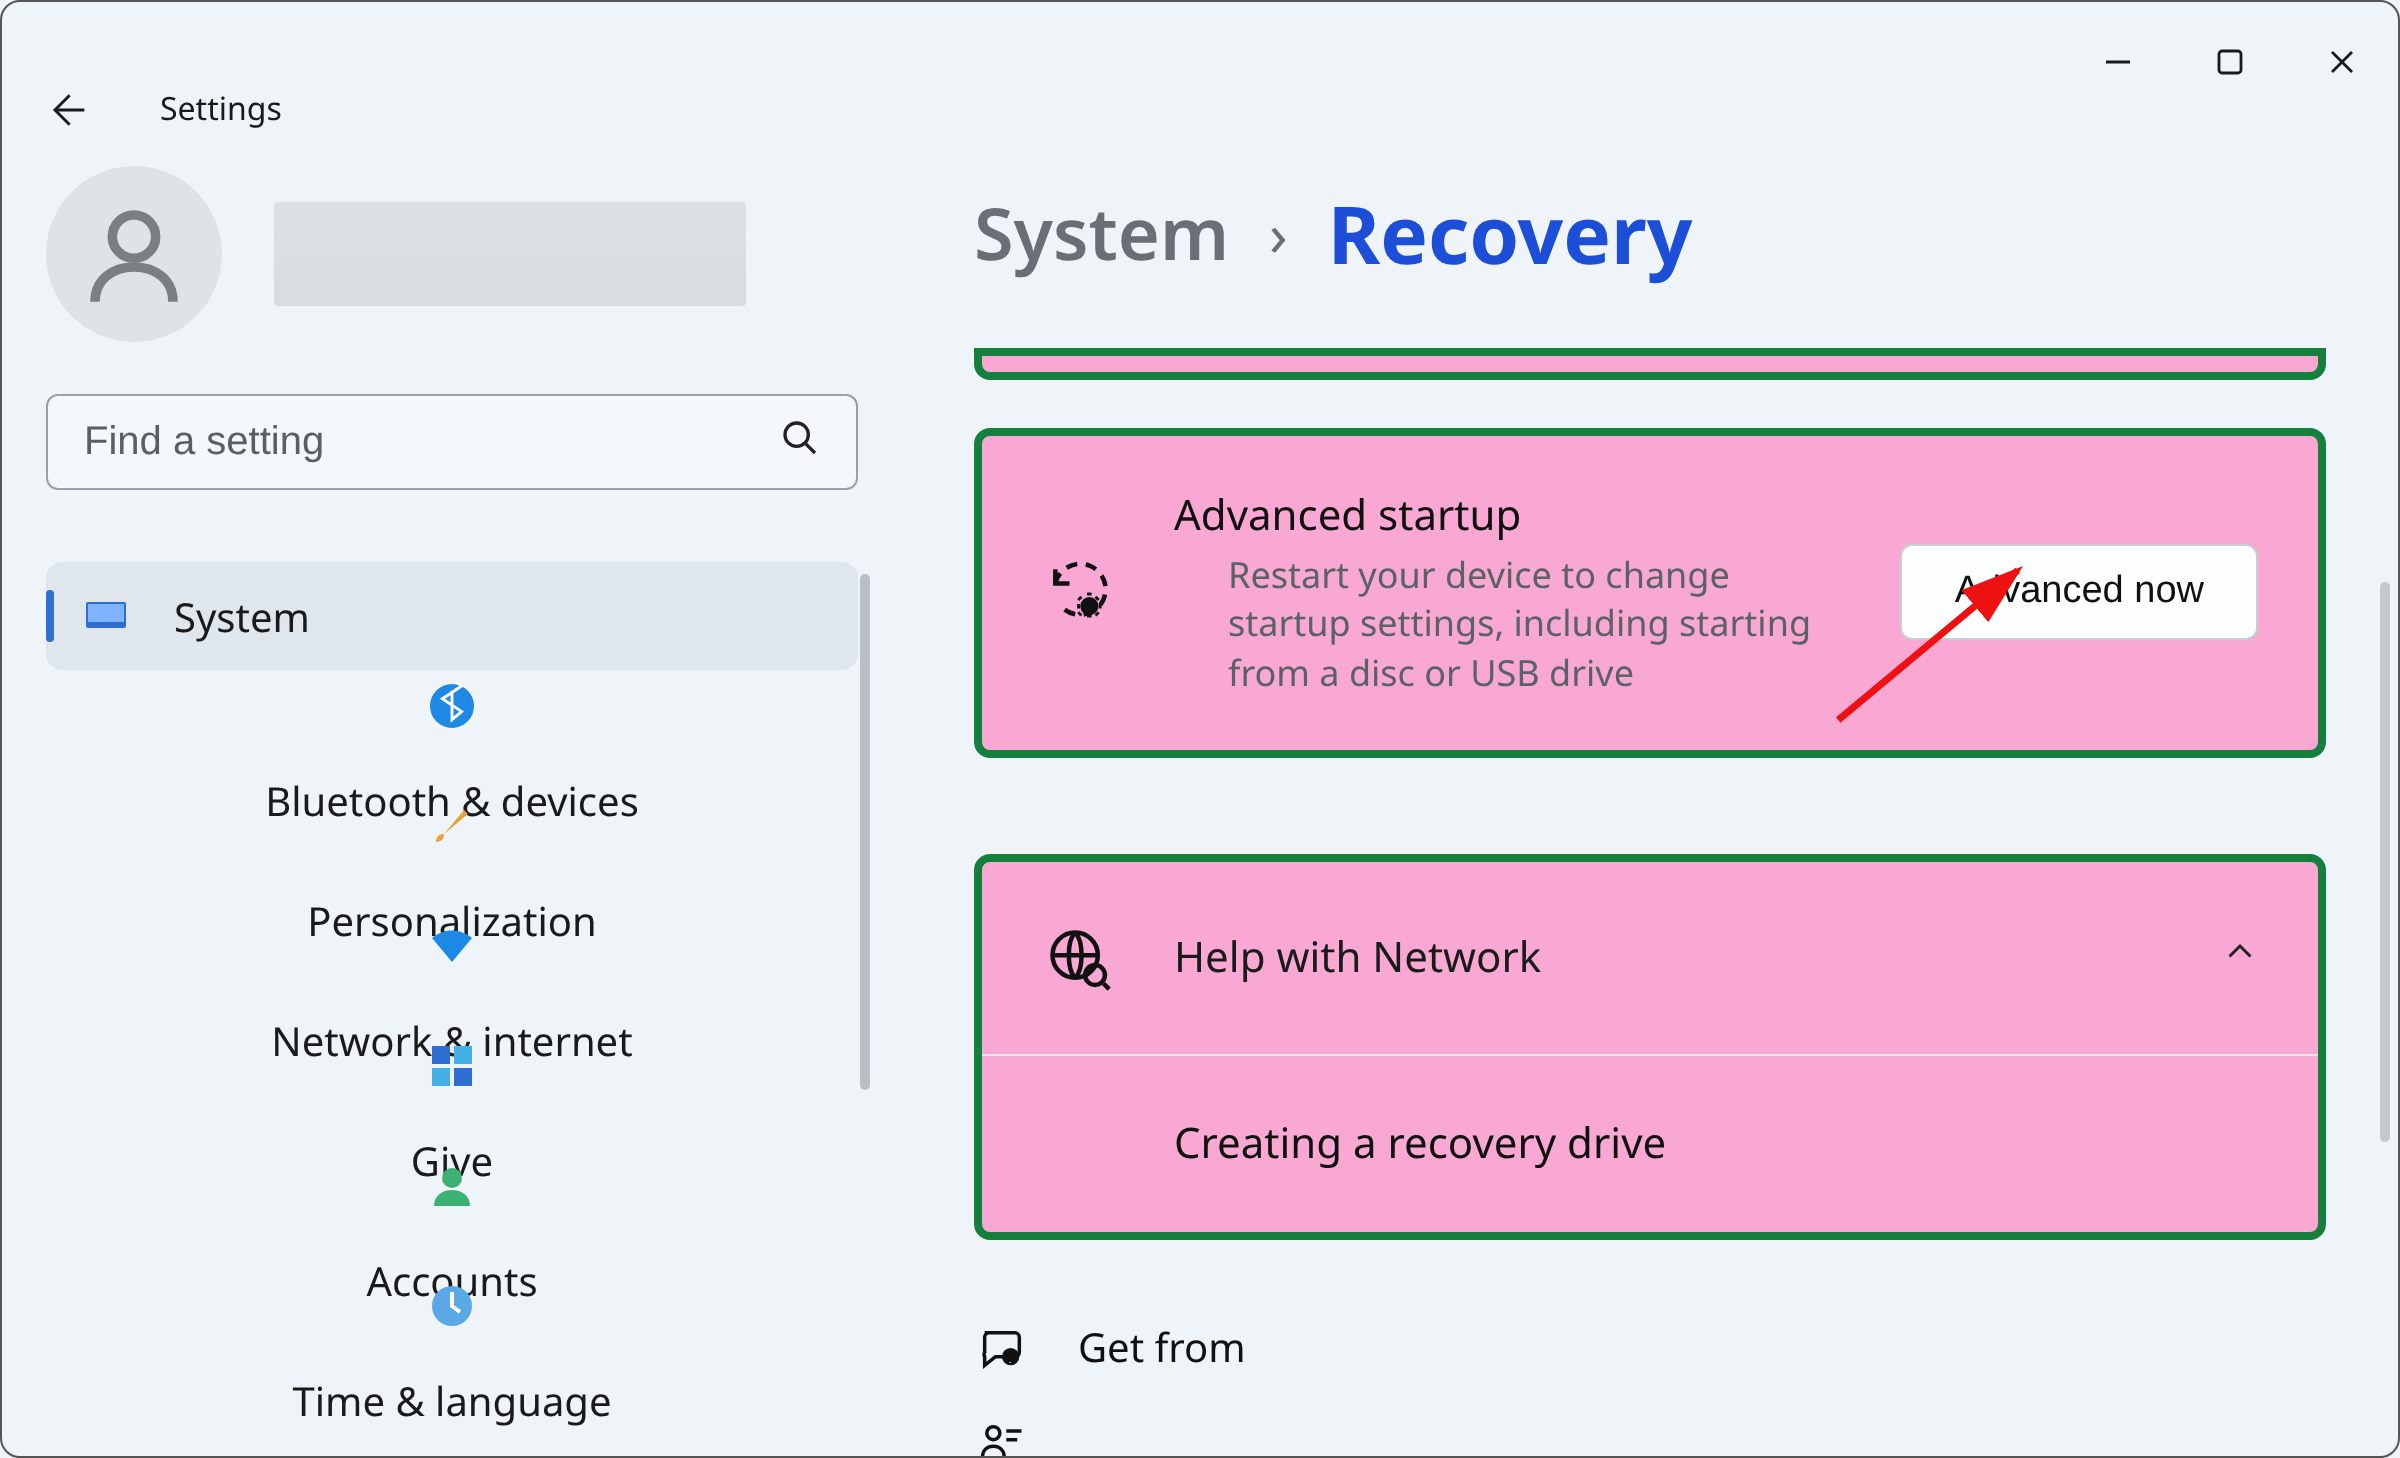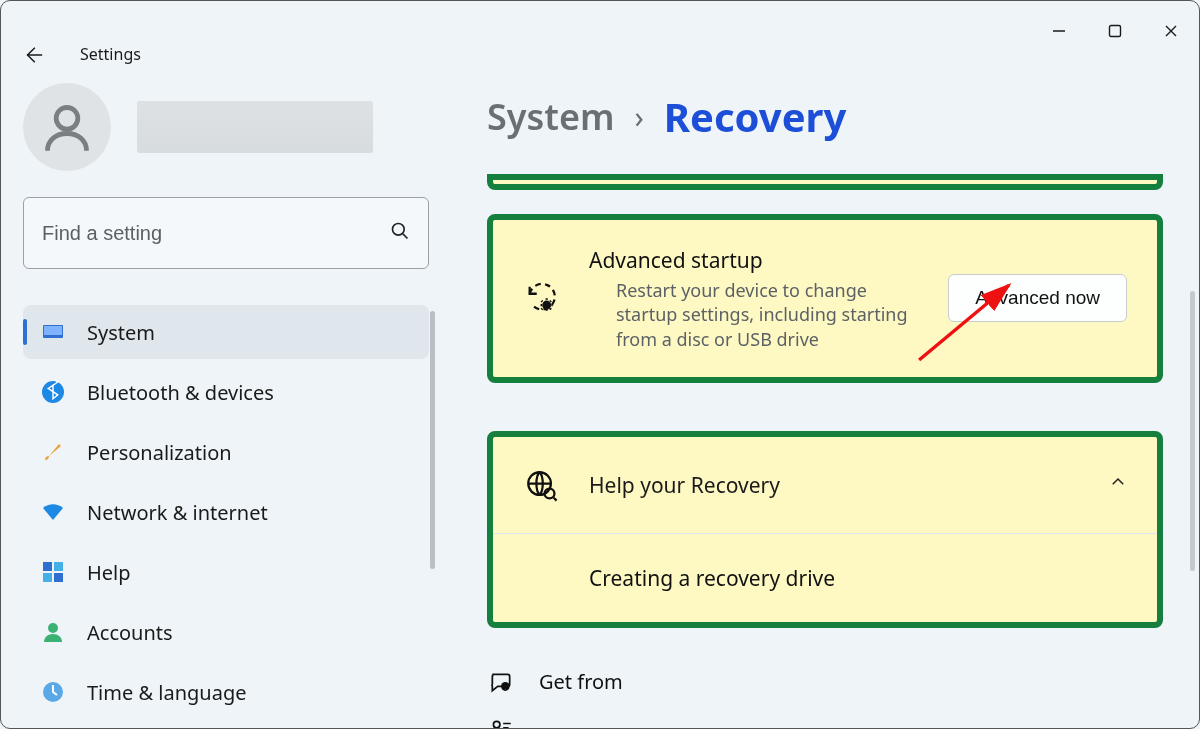--- a/index.html
+++ b/index.html
@@ -39,21 +39,21 @@
   .avatar {
     width:88px; height:88px; border-radius:50%;
     background:#dfe3e6; display:flex; align-items:center; justify-content:center;
   }
   .avatar svg { width:52px; height:52px; stroke:#7b7f84; fill:none; stroke-width:2.2; }
   .name-block { width:236px; height:52px; background:linear-gradient(180deg,#dde1e4,#d7dcdf); border-radius:2px; }
 
   
   .search {
     display:flex; align-items:center; justify-content:space-between;
-    height:72px; border:1px solid #9aa0a6; border-radius:6px;
+    height:48px; border:1px solid #9aa0a6; border-radius:6px;
     padding:0 18px; background:#f4f8fb; margin-bottom:36px;
   }
   .search input {
     border:none; outline:none; background:transparent;
     font-size:20px; color:#555; width:100%;
   }
   .search input::placeholder { color:#5a5f64; }
   .search-icon svg { width:20px; height:20px; stroke:#222; fill:none; stroke-width:2; }
 
   
@@ -65,32 +65,32 @@
   .nav-item {
     display:flex; align-items:center; gap:22px;
     height:54px; border-radius:8px; padding:0 18px; font-size:20px;
     position:relative; cursor:default;
   }
   .nav-item.active { background:#dfe6ec; }
   .nav-item.active::before {
     content:""; position:absolute; left:0; top:14px; bottom:14px; width:4px;
     background:#2f6fd1; border-radius:3px;
   }
-  .nav + .nav-item, .nav-item + .nav-item { margin-top:6px; }
+  .nav + .nav-item, .nav-item + .nav-item { margin-top:6px;flex-direction:column; }
   .nav-icon { width:24px; height:24px; display:flex; align-items:center; justify-content:center; }
 
   
   .crumbs { display:flex; align-items:center; gap:20px; margin: 12px 0 30px 0; }
   .crumb-parent { font-size:36px; font-weight:600; color:#6a6f75; }
   .crumb-sep { font-size:30px; color:#6a6f75; }
   .crumb-current { font-size:40px; font-weight:700; color:#1d4ed8; }
 
   
   .card {
-    border:6px solid #15803d; border-radius:8px; background:#fef9c3;
+    border:4px solid #15803d; border-radius:8px; background:#f9a8d4;
     padding:0; margin-bottom:24px; overflow:hidden;
   }
   .card-stub { height:16px; border-top-left-radius:0; border-top-right-radius:0; }
   .card-row {
     display:flex; align-items:center; gap:30px; padding:26px 30px;
   }
   .card-icon { width:36px; height:36px; display:flex; align-items:center; justify-content:center; flex-shrink:0; }
   .card-icon svg { width:34px; height:34px; }
   .card-text { flex:1; }
   .card-title { font-size:21px; color:#111; margin-bottom:4px; }
@@ -221,21 +221,21 @@
 
       <div class="nav-item">
         <span class="nav-icon">
           <svg viewBox="0 0 24 24">
               <rect x="2" y="2" width="9" height="9" fill="#2f6fd1"></rect>
               <rect x="13" y="2" width="9" height="9" fill="#45b0e6"></rect>
               <rect x="2" y="13" width="9" height="9" fill="#45b0e6"></rect>
               <rect x="13" y="13" width="9" height="9" fill="#2f6fd1"></rect>
             </svg>
         </span>
-        <span>Help</span>
+        <span>Give</span>
       </div>
 
       <div class="nav-item">
         <span class="nav-icon">
           <svg viewBox="0 0 24 24">
               <circle cx="12" cy="8" r="5" fill="#3bb273"></circle>
               <path d="M3 22c0-5 4-8 9-8s9 3 9 8z" fill="#3bb273"></path>
             </svg>
         </span>
         <span>Accounts</span>
@@ -287,21 +287,21 @@
     <div class="card help-card">
       <div class="card-row">
         <span class="card-icon">
           <svg viewBox="0 0 24 24" fill="none" stroke="#111" stroke-width="1.6">
             <circle cx="11" cy="11" r="8"></circle>
             <path d="M3 11h16M11 3c3 3 3 13 0 16M11 3c-3 3-3 13 0 16"></path>
             <circle cx="18" cy="18" r="3.5"></circle>
               <path d="M21 21l2 2"></path>
           </svg>
         </span>
-        <div class="help-title">Help your Recovery</div>
+        <div class="help-title">Help with Network</div>
         <span class="chevron">
           <svg viewBox="0 0 24 24">
               <path d="M5 15l7-7 7 7"></path>
             </svg>
         </span>
       </div>
       <div class="card-row">
         <div class="help-sub">Creating a recovery drive</div>
       </div>
     </div>

